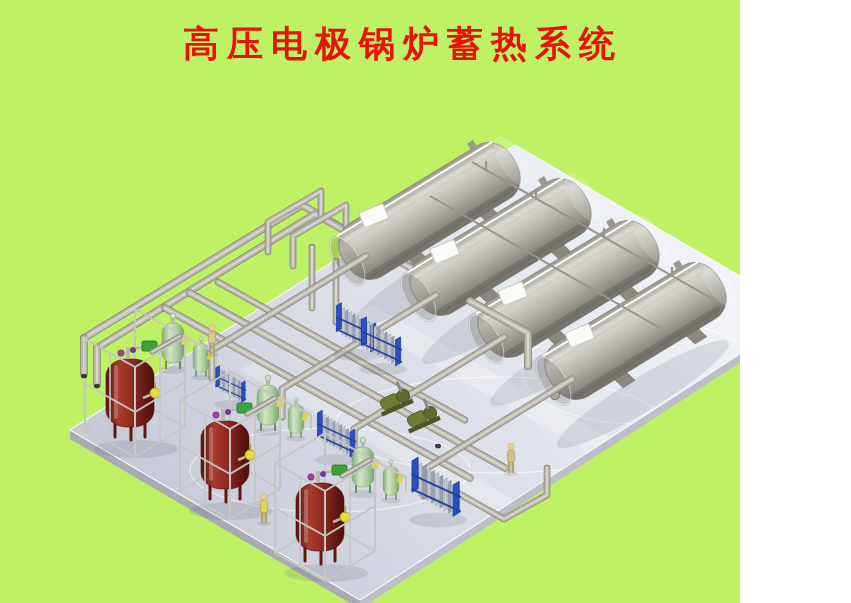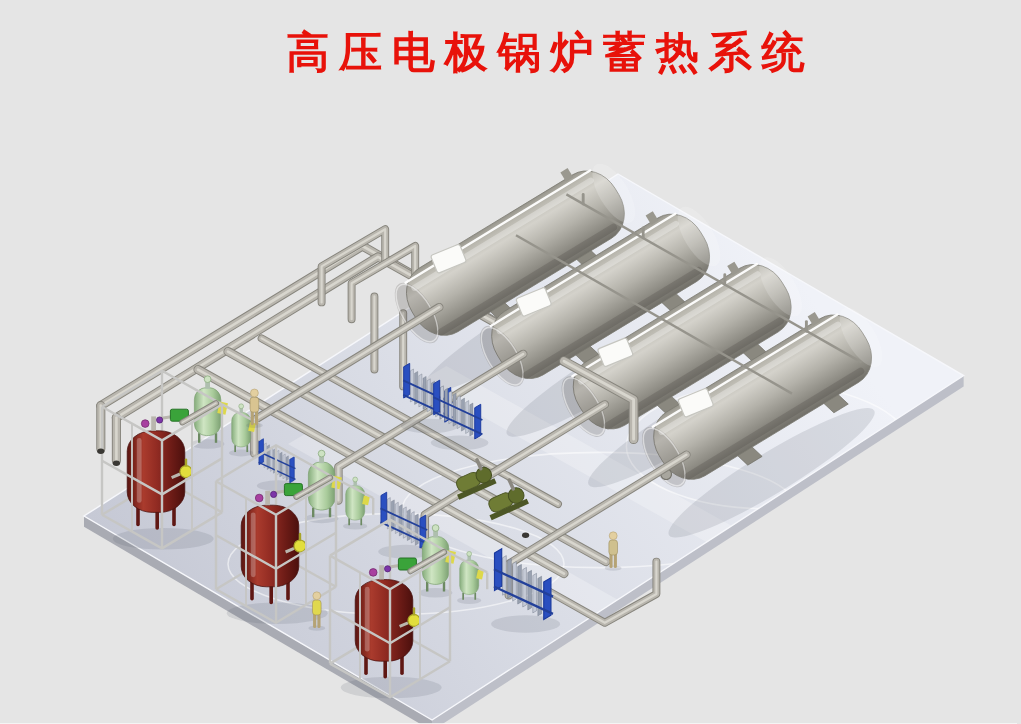--- a/index.html
+++ b/index.html
@@ -1,16 +1,16 @@
 <!DOCTYPE html>
 <html><head>
 <meta charset="utf-8">
 <style>
   html,body{margin:0;padding:0;background:#ffffff;}
-  .stage{position:relative;width:851px;height:603px;background:#e5e5e5;overflow:hidden;
+  .stage{position:relative;width:740px;height:603px;background:#bef264;overflow:hidden;
          font-family:"Liberation Sans",sans-serif;}
   .title{position:absolute;top:22px;left:33px;width:100%;text-align:center;
          font-weight:bold;font-size:36px;line-height:1.2;letter-spacing:8px;
          font-family:"Liberation Sans",sans-serif;white-space:nowrap;}
   svg.scene{position:absolute;left:0;top:0;}
 </style>
 </head>
 <body>
 
 <div class="stage">

